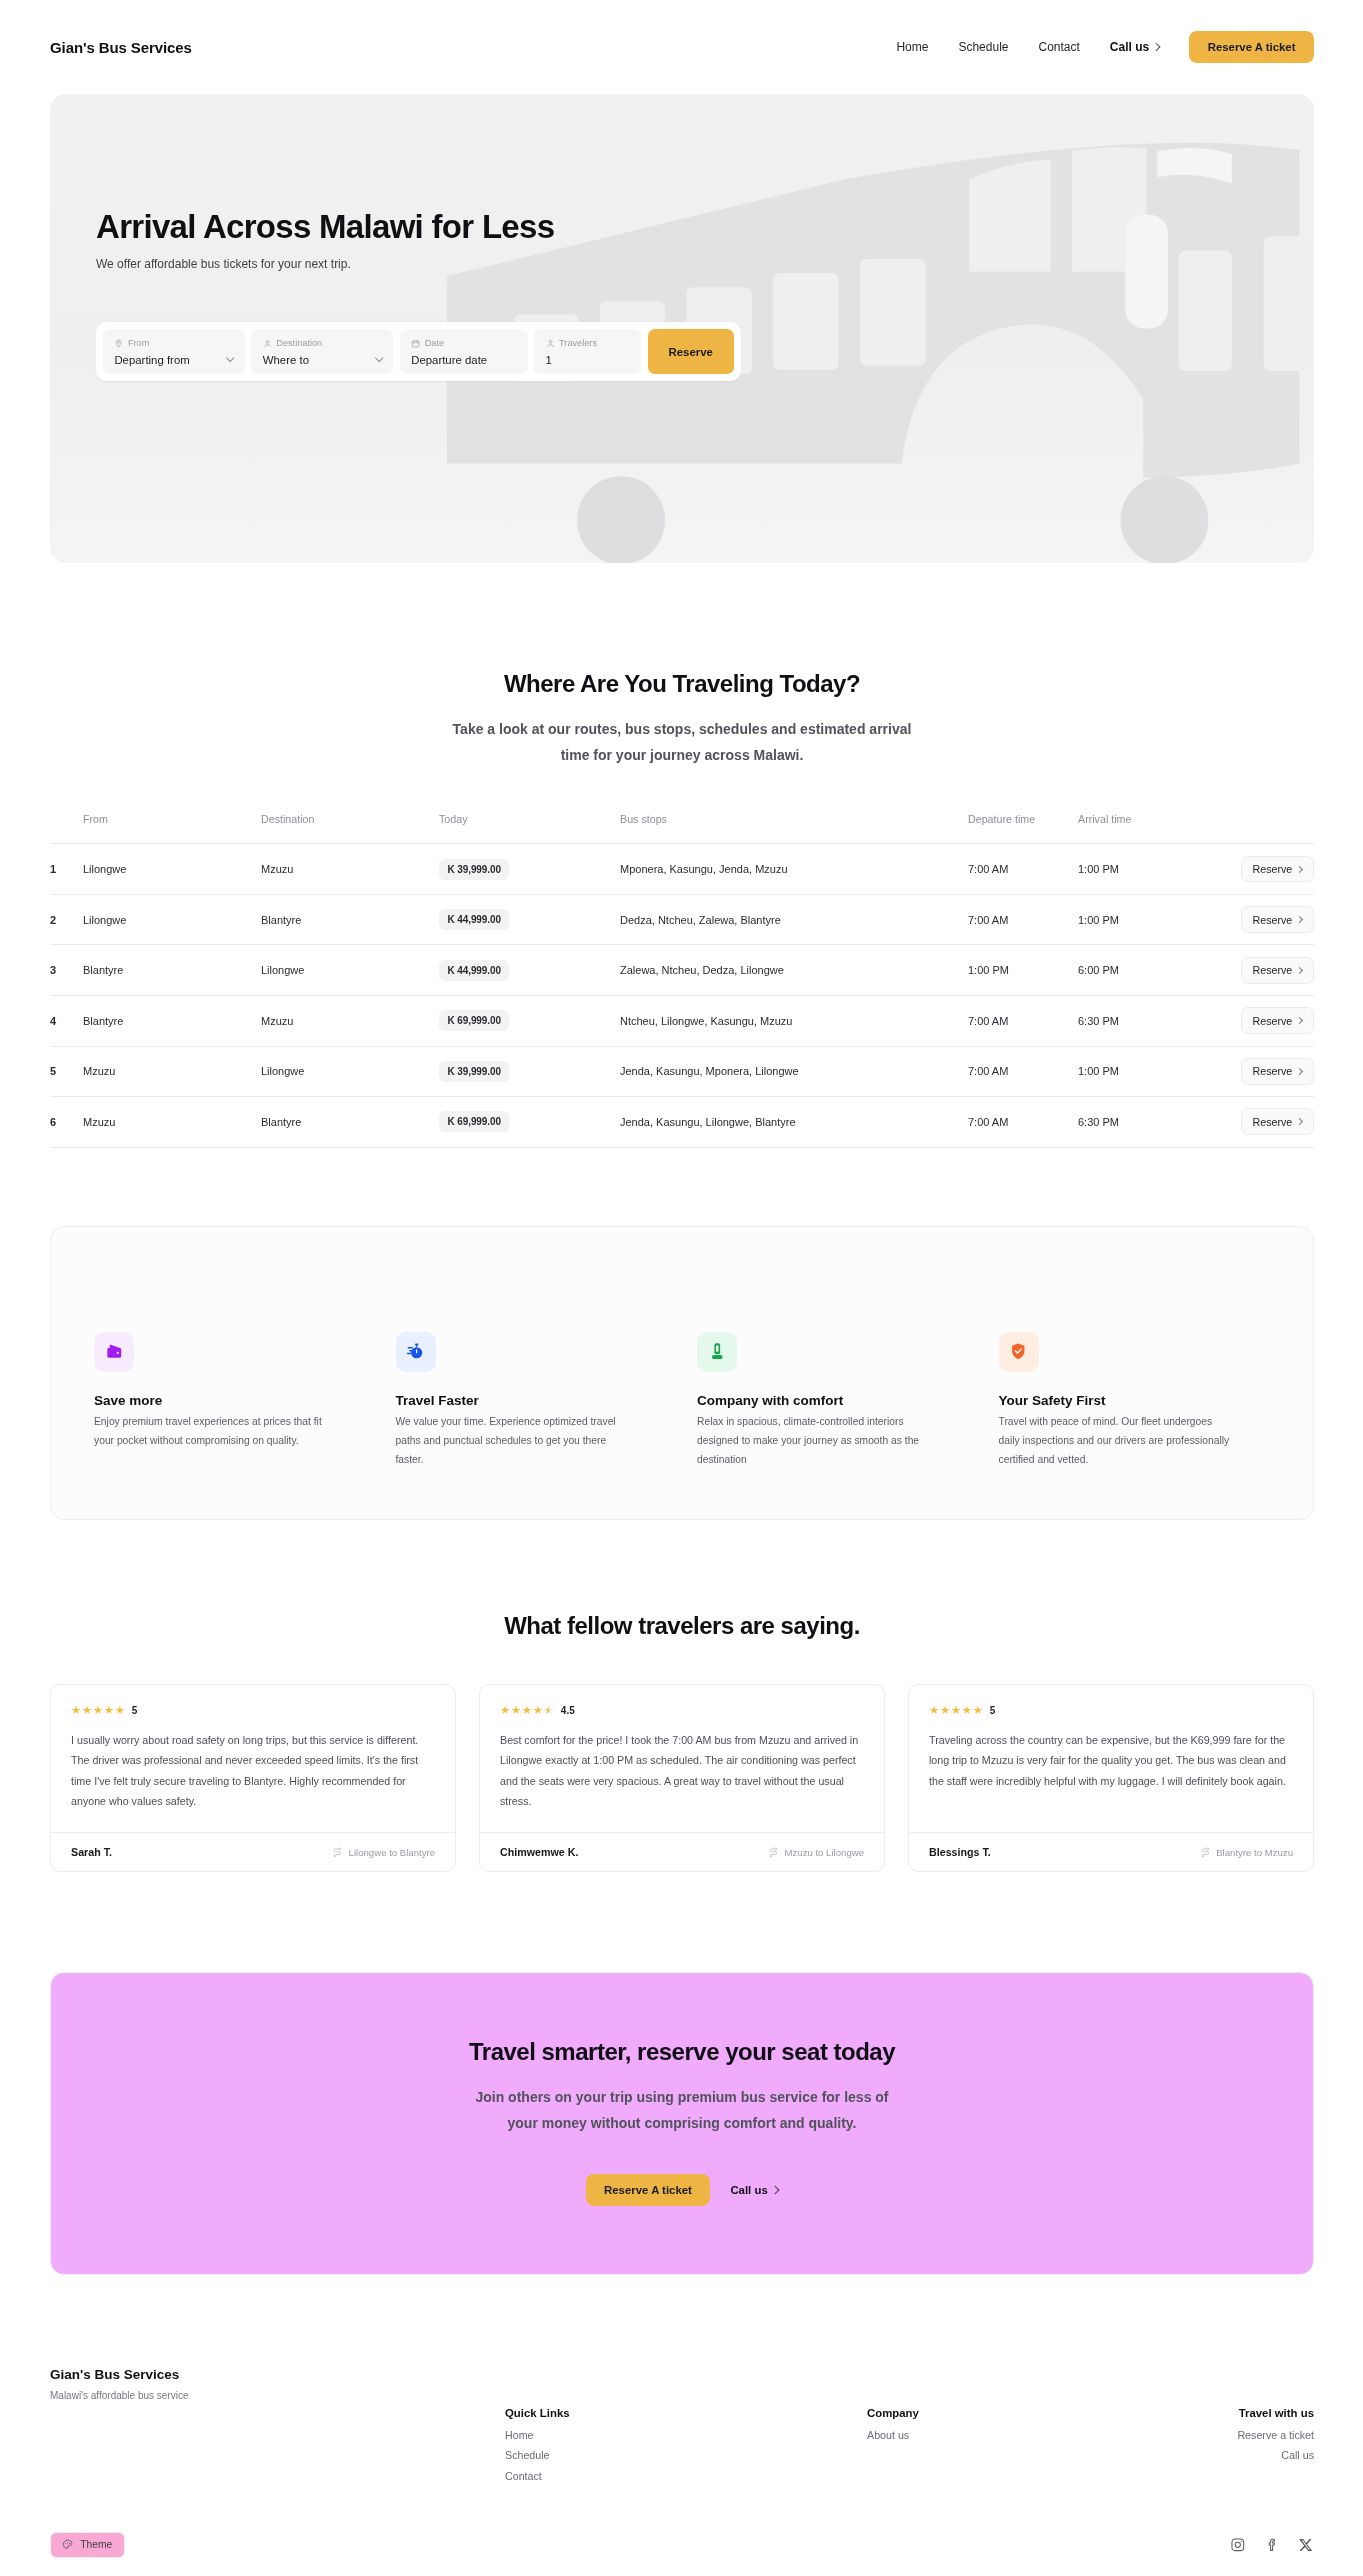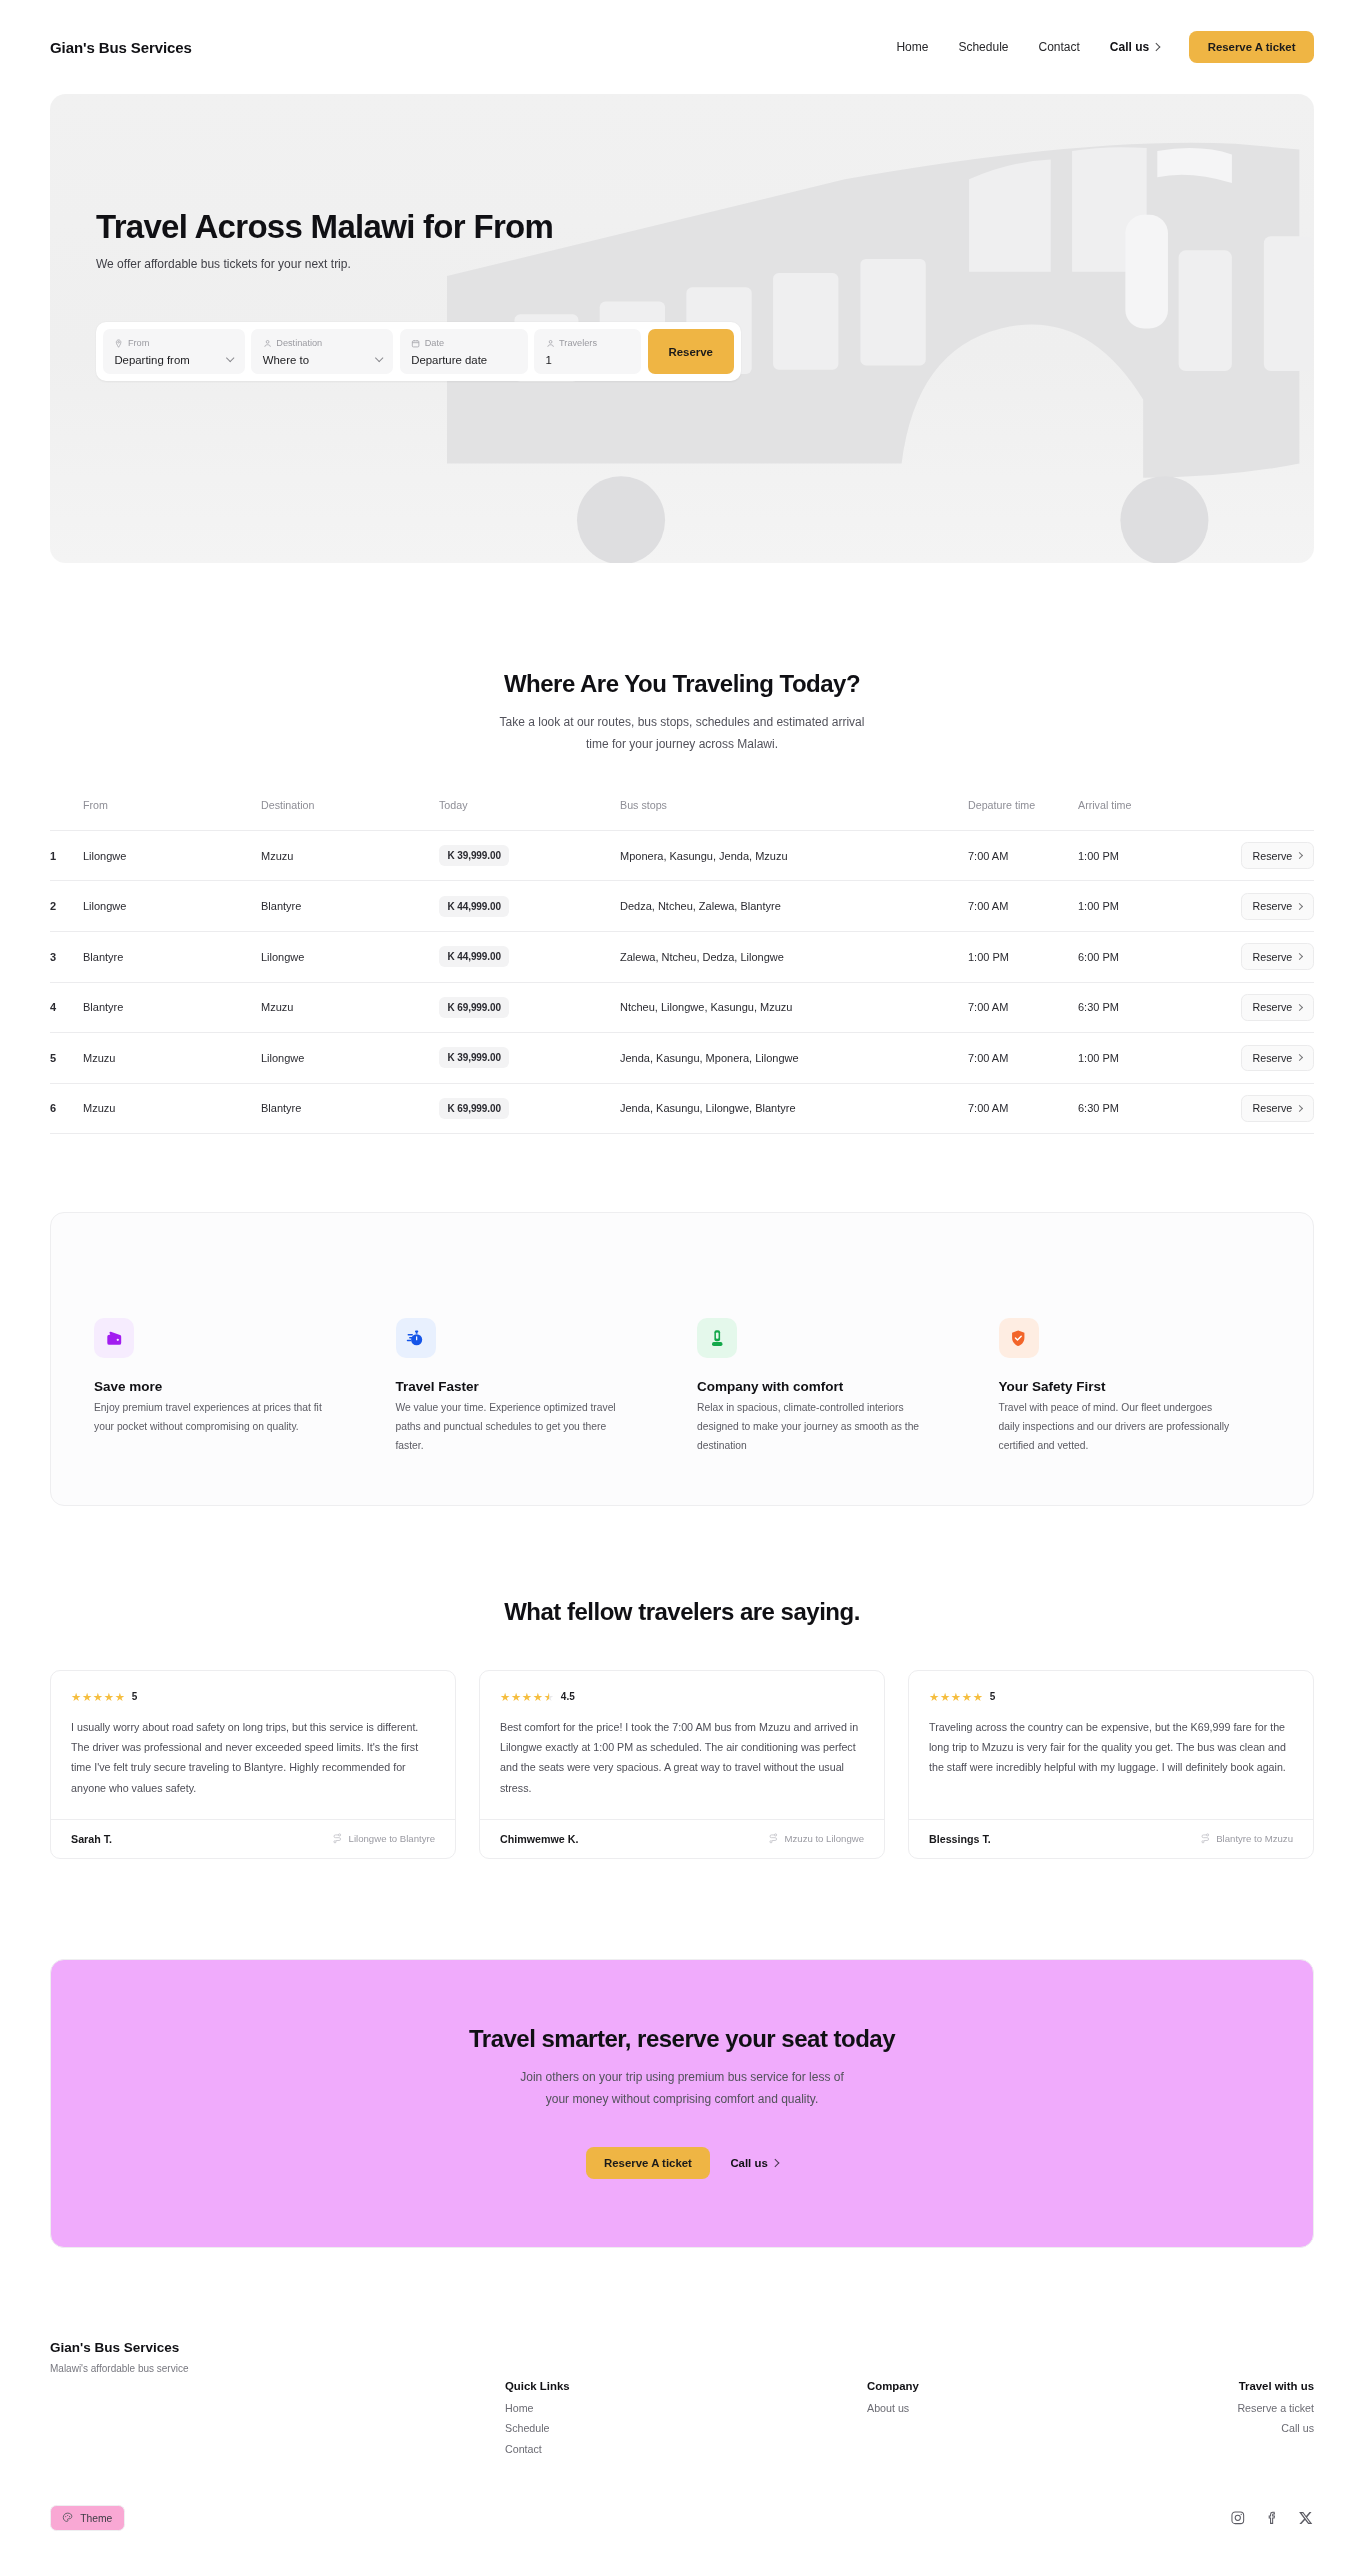--- a/index.html
+++ b/index.html
@@ -81,21 +81,21 @@
   .caret-dn { width: 6.4px; height: 6.4px; border-right: 1.2px solid #8b8b90; border-bottom: 1.2px solid #8b8b90; transform: rotate(45deg) translate(-1.4px,-1.4px); flex: none; }
   .reserve-hero {
     background: #EFB544; border: none; border-radius: 7px;
     padding: 0 21px; font-size: 11.4px; font-weight: 700; color: #1b1b1b; cursor: pointer;
   }
   .mini-ic { width: 9.2px; height: 9.2px; flex: none; }
 
   
   .sec-head { text-align: center; }
   .sec-title { font-size: 24px; font-weight: 700; letter-spacing: -0.5px; color: #101014; }
-  .sec-sub { margin-top: 13px; font-size: 12px; color: #52525b; line-height: 1.85; }
+  .sec-sub { margin-top: 19px; font-size: 14px; color: #52525b; line-height: 1.85; font-weight: bold; }
 
   
   .routes { padding: 107px 50px 0 50px; }
   .table { margin-top: 44px; width: 100%; border-collapse: collapse; }
   .table th {
     text-align: left; font-size: 10.7px; font-weight: 400; color: #8e8e96;
     padding: 0 0 18.5px 0;
   }
   .table td { padding: 11.4px 0; font-size: 11px; color: #2a2a30; border-top: 0.7px solid #ececee; }
   .table tbody tr:last-child td { border-bottom: 0.7px solid #ececee; }
@@ -218,21 +218,21 @@
           <rect x="955" y="170" width="60" height="160" rx="26"></rect>
           <path d="M1000 80 q60 -10 105 5 l0 40 q-60 -18 -105 -8 z"></path>
         </g>
         <g fill="#dedee0">
           <ellipse cx="245" cy="600" rx="62" ry="62"></ellipse>
           <ellipse cx="1010" cy="600" rx="62" ry="62"></ellipse>
         </g>
       </svg>
 
       <div class="hero-inner">
-        <h1>Travel Across Malawi for From</h1>
+        <h1>Arrival Across Malawi for Less</h1>
         <p class="sub">We offer affordable bus tickets for your next trip.</p>
 
         <div class="search-bar">
           <div class="sfield w-from">
             <span class="lbl">
               <svg class="mini-ic" viewBox="0 0 16 16" fill="none" stroke="#a4a4aa" stroke-width="1.4">
                   <path d="M8 1.6c-2.2 0-4 1.8-4 4 0 3 4 8.8 4 8.8s4-5.8 4-8.8c0-2.2-1.8-4-4-4z"></path>
                   <circle cx="8" cy="5.6" r="1.5"></circle>
                 </svg>
               <span>From</span>

